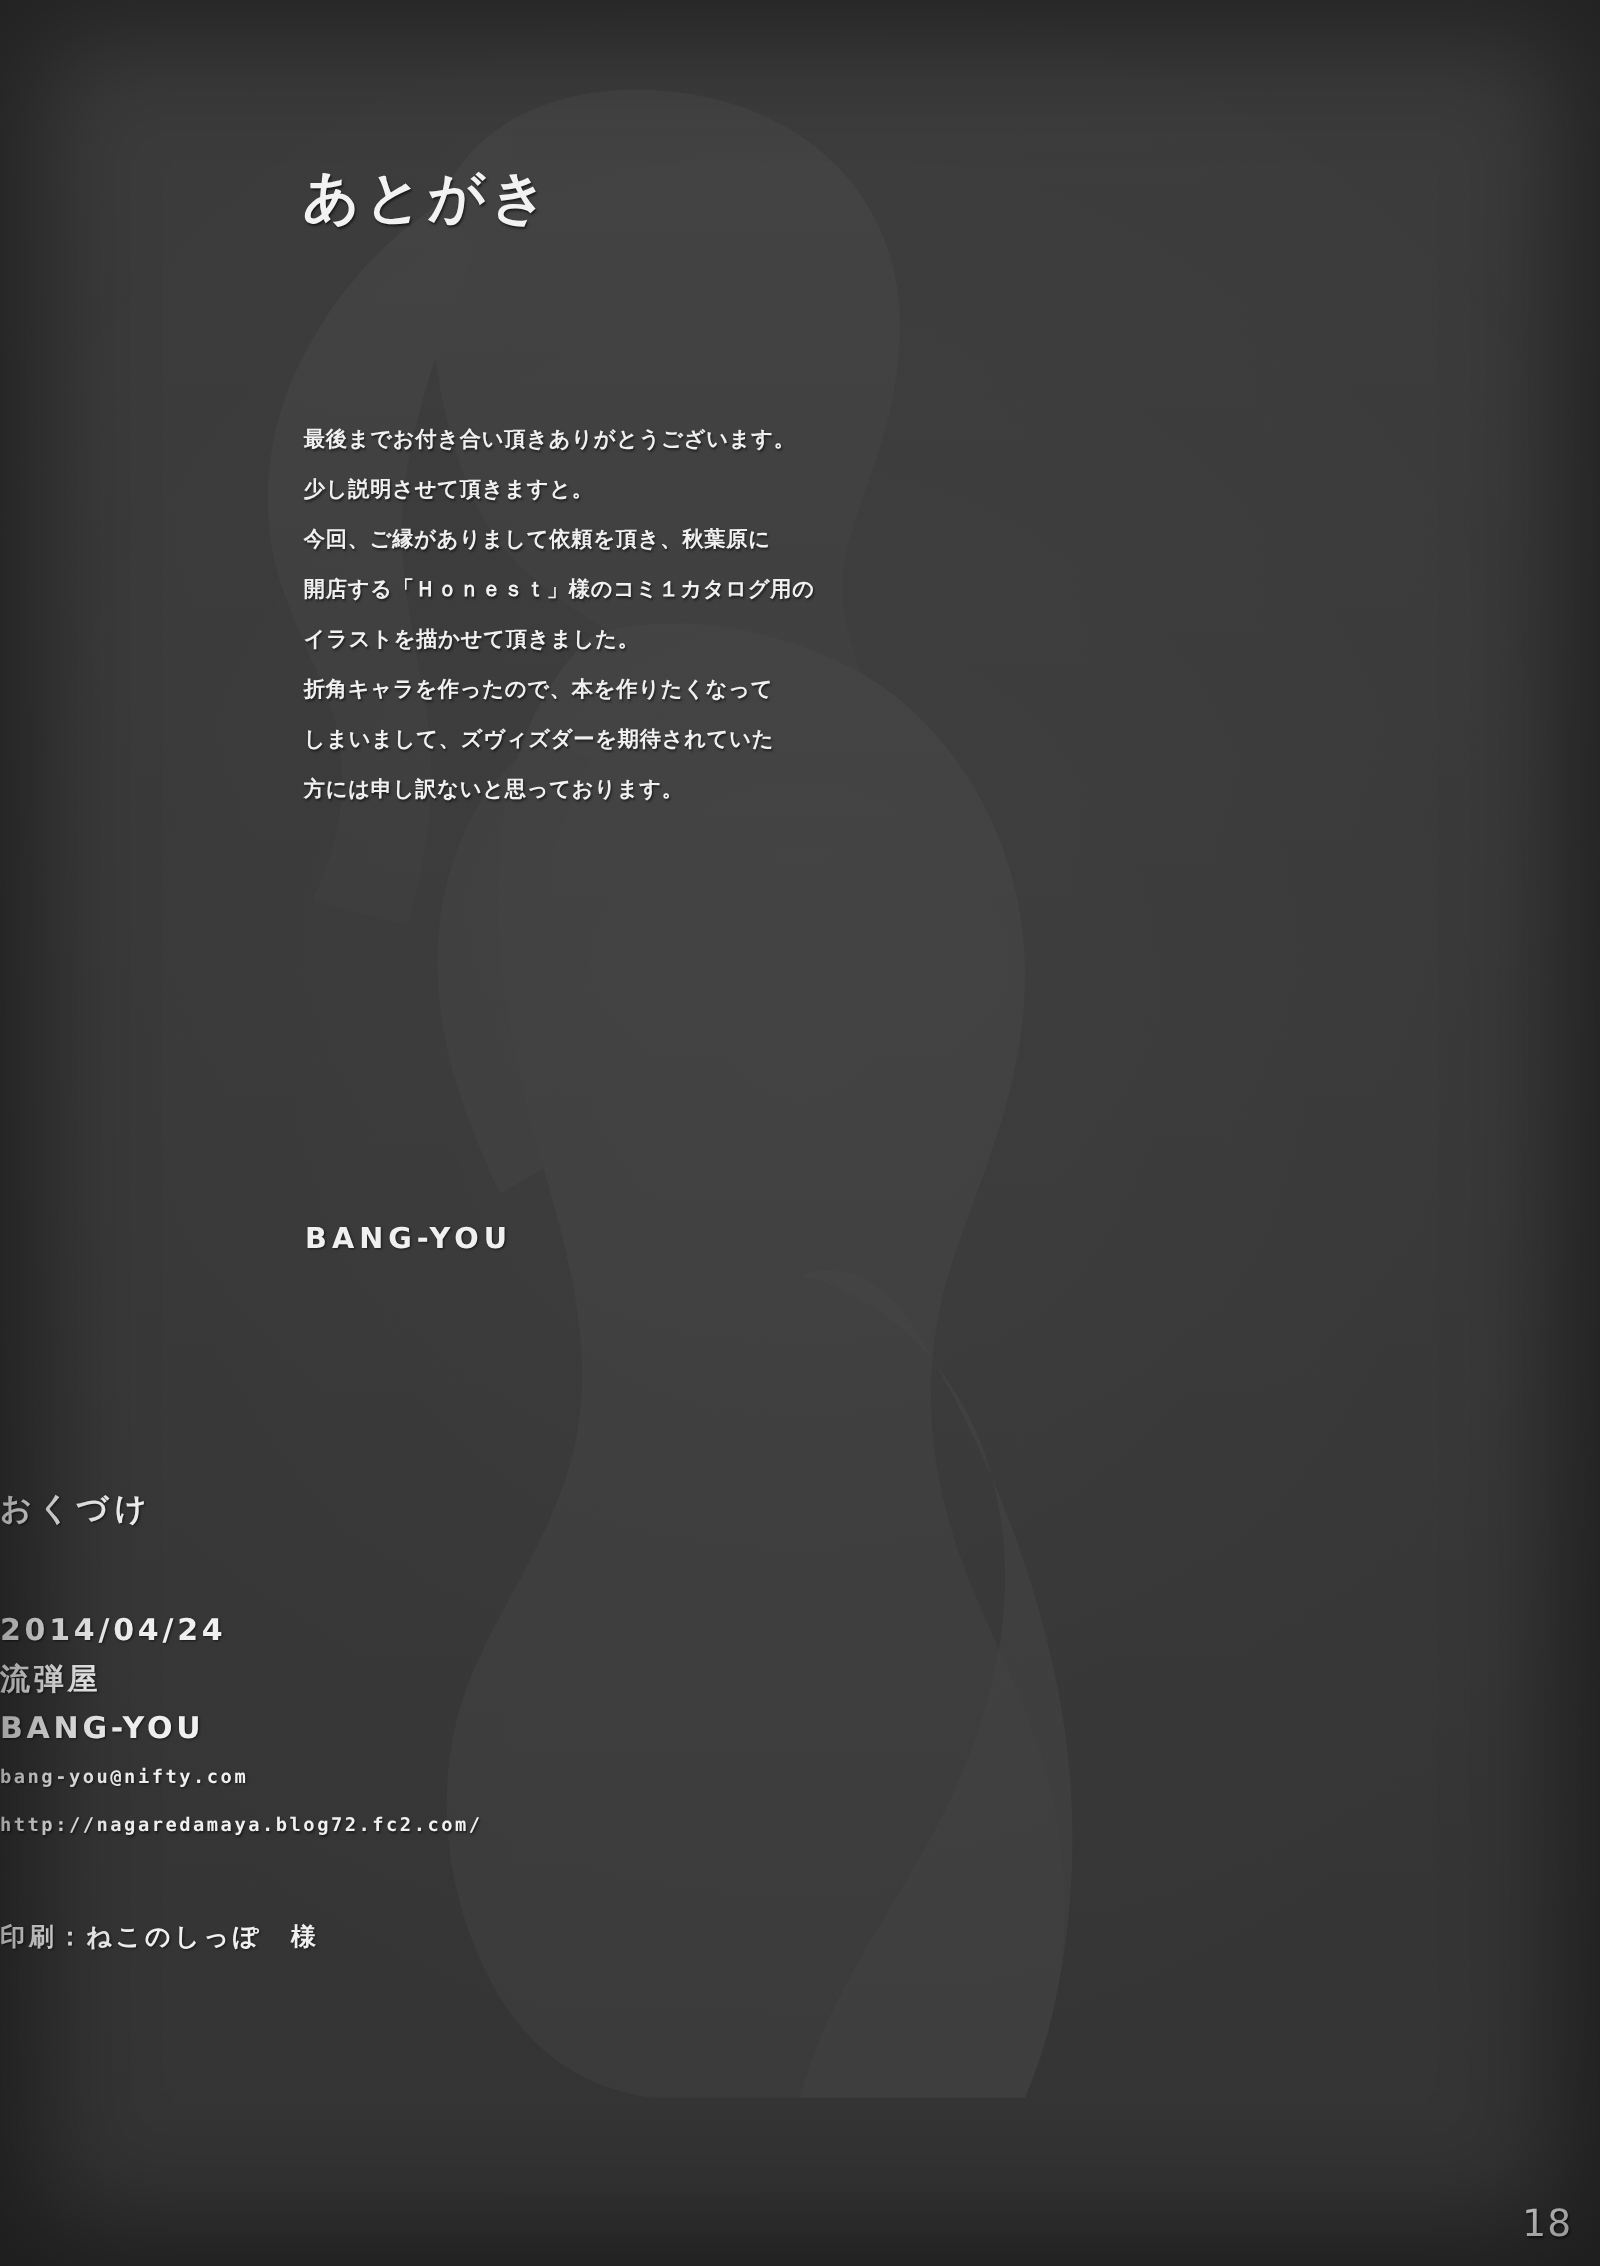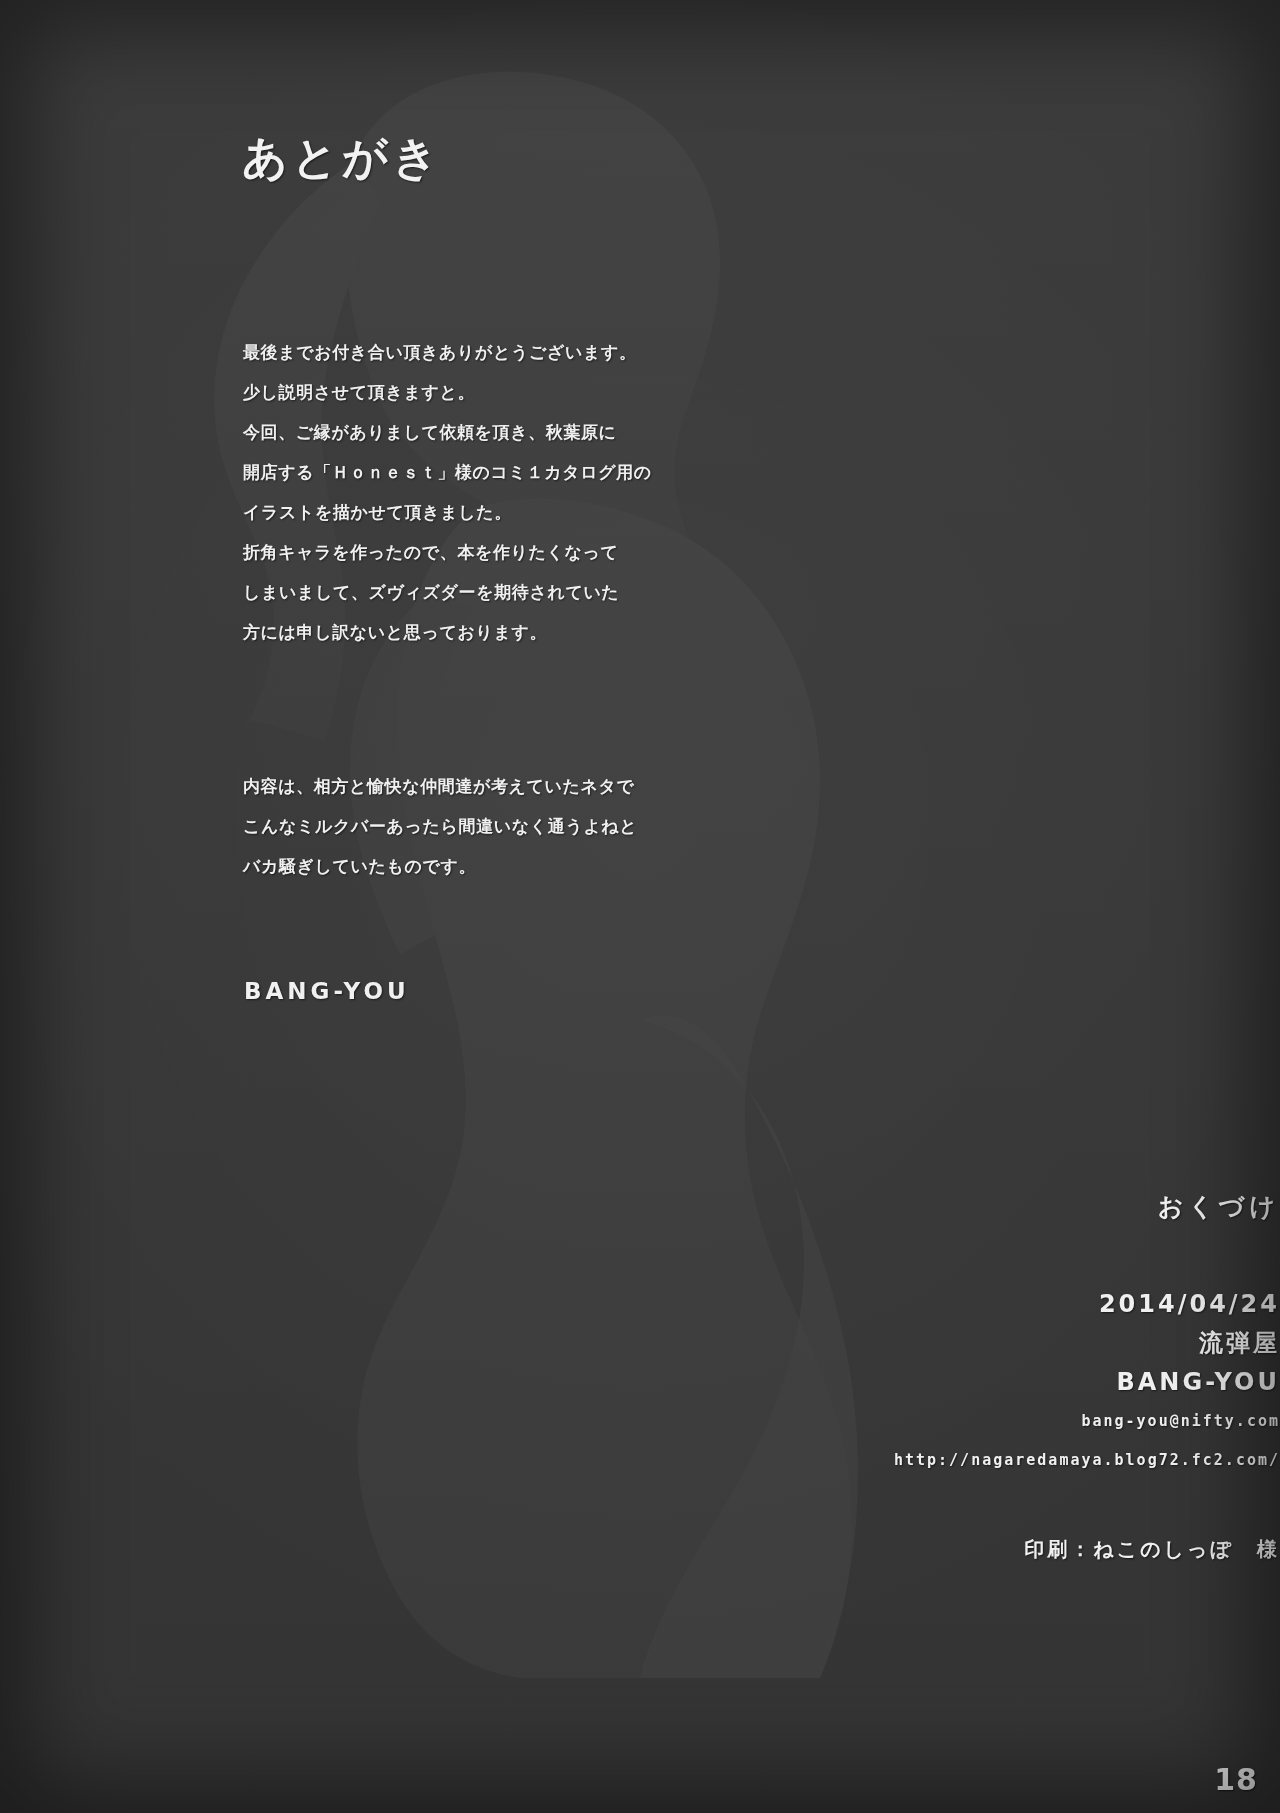--- a/index.html
+++ b/index.html
@@ -84,21 +84,21 @@
     font-size: 23px;
     letter-spacing: 4px;
     text-shadow: 1px 1px 2px rgba(0,0,0,0.55);
   }
 
   .colophon {
     position: absolute;
     left: 0;
     right: 0;
     top: 1190px;
-    text-align: right;
+    text-align: left;
     color: #f0f0f0;
     font-family: "DejaVu Sans", sans-serif;
     font-weight: bold;
     text-shadow: 1px 1px 2px rgba(0,0,0,0.55);
   }
   .colophon-heading {
     font-size: 25px;
     letter-spacing: 5px;
     margin-bottom: 62px;
   }
@@ -117,21 +117,21 @@
     margin-top: 56px;
     font-size: 20px;
     letter-spacing: 3px;
   }
 
   .page-number {
     position: absolute;
     right: 22px;
     bottom: 16px;
     font-family: "DejaVu Sans", sans-serif;
-    font-weight: bold;
+    font-weight: normal;
     font-size: 30px;
     color: #ededed;
     letter-spacing: 1px;
     text-shadow: 1px 1px 2px rgba(0,0,0,0.6);
   }
 </style>
 </head>
 <body>
 
 <div class="page">
@@ -180,23 +180,20 @@
 
     <div class="afterword-body">
       <p class="para">最後までお付き合い頂きありがとうございます。
 少し説明させて頂きますと。
 今回、ご縁がありまして依頼を頂き、秋葉原に
 開店する「Ｈｏｎｅｓｔ」様のコミ１カタログ用の
 イラストを描かせて頂きました。
 折角キャラを作ったので、本を作りたくなって
 しまいまして、ズヴィズダーを期待されていた
 方には申し訳ないと思っております。</p>
-      <p class="para">内容は、相方と愉快な仲間達が考えていたネタで
-こんなミルクバーあったら間違いなく通うよねと
-バカ騒ぎしていたものです。</p>
     </div>
 
     <div class="signature">BANG-YOU</div>
 
     <div class="colophon">
       <div class="colophon-heading">おくづけ</div>
       <div class="colophon-line">2014/04/24</div>
       <div class="colophon-line">流弾屋</div>
       <div class="colophon-line">BANG-YOU</div>
       <div class="colophon-line mono">bang-you@nifty.com</div>

